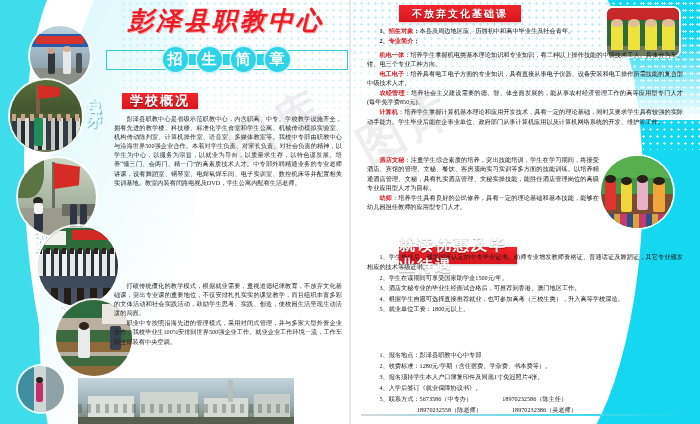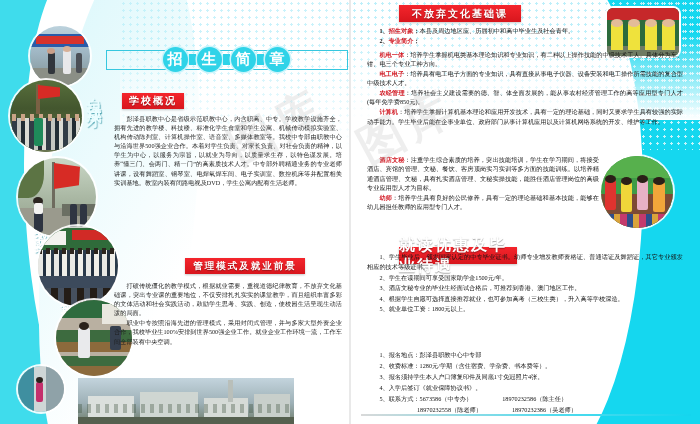--- a/index.html
+++ b/index.html
@@ -162,20 +162,21 @@
 
 <div class="sheet">
 
   <div class="panel left">
 
     <div class="l-cyan"></div>
     <div class="l-swoosh"></div>
     <div class="l-dots"></div>
     <div class="l-dotfade"></div>
 
+    <div class="title-main">彭泽县职教中心</div>
 
     <div class="title-sub">
       <div class="bar"></div>
       <div class="bubbles">
         <div class="bub">招</div>
         <div class="bub-sep"></div>
         <div class="bub">生</div>
         <div class="bub-sep"></div>
         <div class="bub">简</div>
         <div class="bub-sep"></div>
@@ -266,27 +267,26 @@
       <div style="position:absolute;left:10px;top:18px;width:46px;height:24px;background:#dbe0dd;"></div>
       <div style="position:absolute;left:62px;top:14px;width:58px;height:28px;background:#cfd6d2;"></div>
       <div style="position:absolute;left:126px;top:20px;width:44px;height:22px;background:#d6dbd7;"></div>
       <div style="position:absolute;left:176px;top:16px;width:36px;height:26px;background:#c8cfcb;"></div>
       <div style="position:absolute;left:150px;top:2px;width:5px;height:22px;background:#b9bfba;"></div>
       <div style="position:absolute;left:0;bottom:0;width:100%;height:7px;background:#55604f;"></div>
       <div style="position:absolute;left:0;top:26px;width:100%;height:9px;
           background:repeating-linear-gradient(90deg,rgba(60,80,60,.35) 0 4px,transparent 4px 9px);"></div>
     </div>
 
-    <div class="ribbon" style="left:122px;top:93px;width:62px;height:16px;font-size:10px;font-family:Liberation Mono, monospace;">学校概况</div>
+    <div class="ribbon" style="left:122px;top:93px;width:76px;height:16px;font-size:13px;font-family:Liberation Mono, monospace;">学校概况</div>
 
     <div class="body-col" style="left:114px;top:114px;width:228px;">
       <p>彭泽县职教中心是省级示范职教中心，内含职高、中专。学校教学设施齐全，拥有先进的教学楼、科技楼、标准化学生食堂和学生公寓、机械传动模拟实验室、机构传动陈列室、计算机操作室、语音室、多媒体教室等。我校中专部由职教中心与沿海世界500强企业合作。本着对学生负责、对家长负责、对社会负责的精神，以学生为中心，以服务为宗旨，以就业为导向，以质量求生存，以特色谋发展。培养“懂三门、会两门、精一门”的高素质技术人才。中专部外聘精通业务的专业老师讲课，设有舞蹈室、钢琴室、电焊氧焊车间、电子实训室、数控机床等并配置相关实训基地。教室内装有闭路电视及DVD，学生公寓内配有生活老师。</p>
     </div>
 
-    <div class="ribbon" style="left:185px;top:258px;width:120px;height:16px;font-size:9.5px;">管理模式及就业前景</div>
 
     <div class="body-col" style="left:114px;top:281px;width:228px;">
       <p>打破传统僵化的教学模式，根据就业需要，重视道德纪律教育，不放弃文化基础课，突出专业课的重要地位，不仅安排扎扎实实的课堂教学，而且组织丰富多彩的文体活动和社会实践活动，鼓励学生思考、实践、创造，使校园生活呈现生动活泼的局面。</p>
       <p>职业中专按照沿海先进的管理模式，采用封闭式管理，并与多家大型外资企业合作，我校毕业生100%安排到世界500强企业工作。就业企业工作环境一流，工作车间全部装有中央空调。</p>
     </div>
 
     <div class="wm" style="left:226px;top:96px;">图库</div>
   </div>
 
   <div class="gutter"></div>

